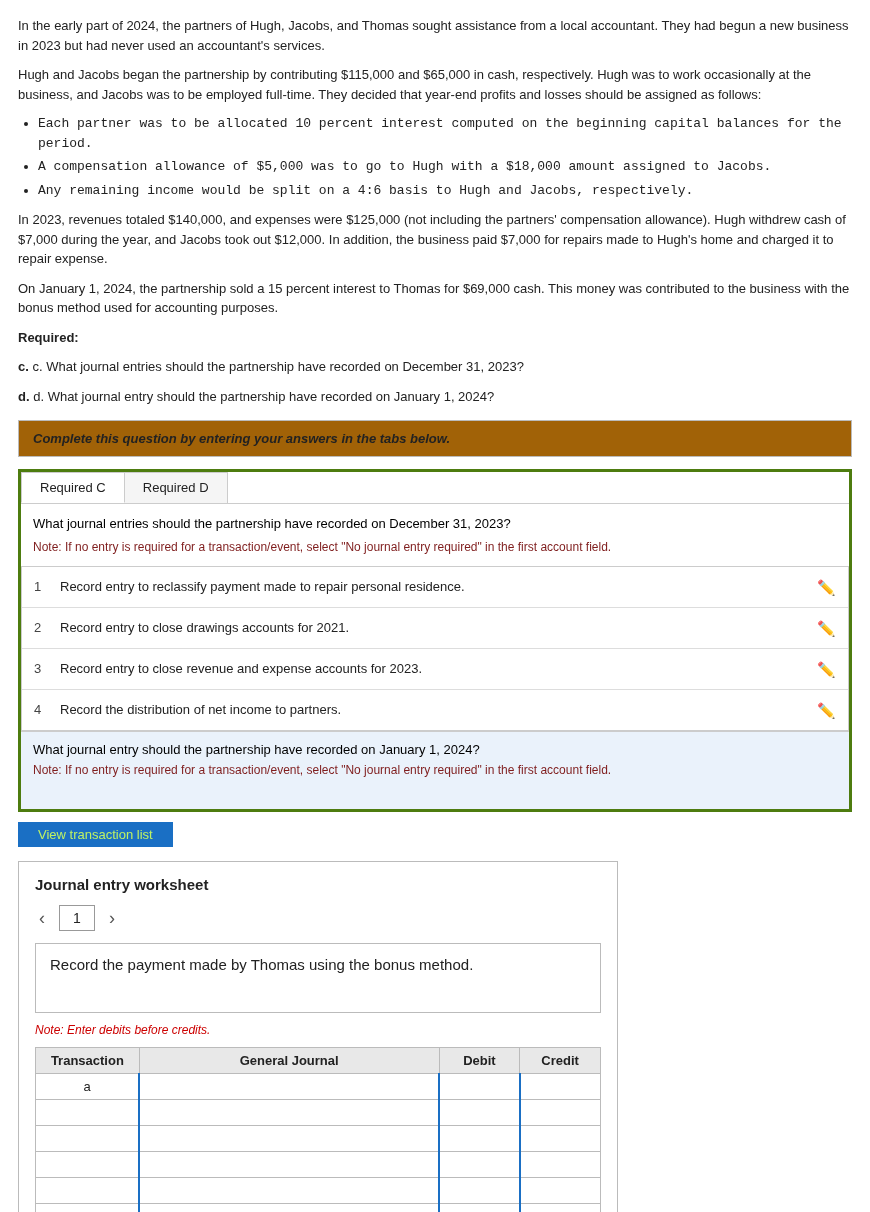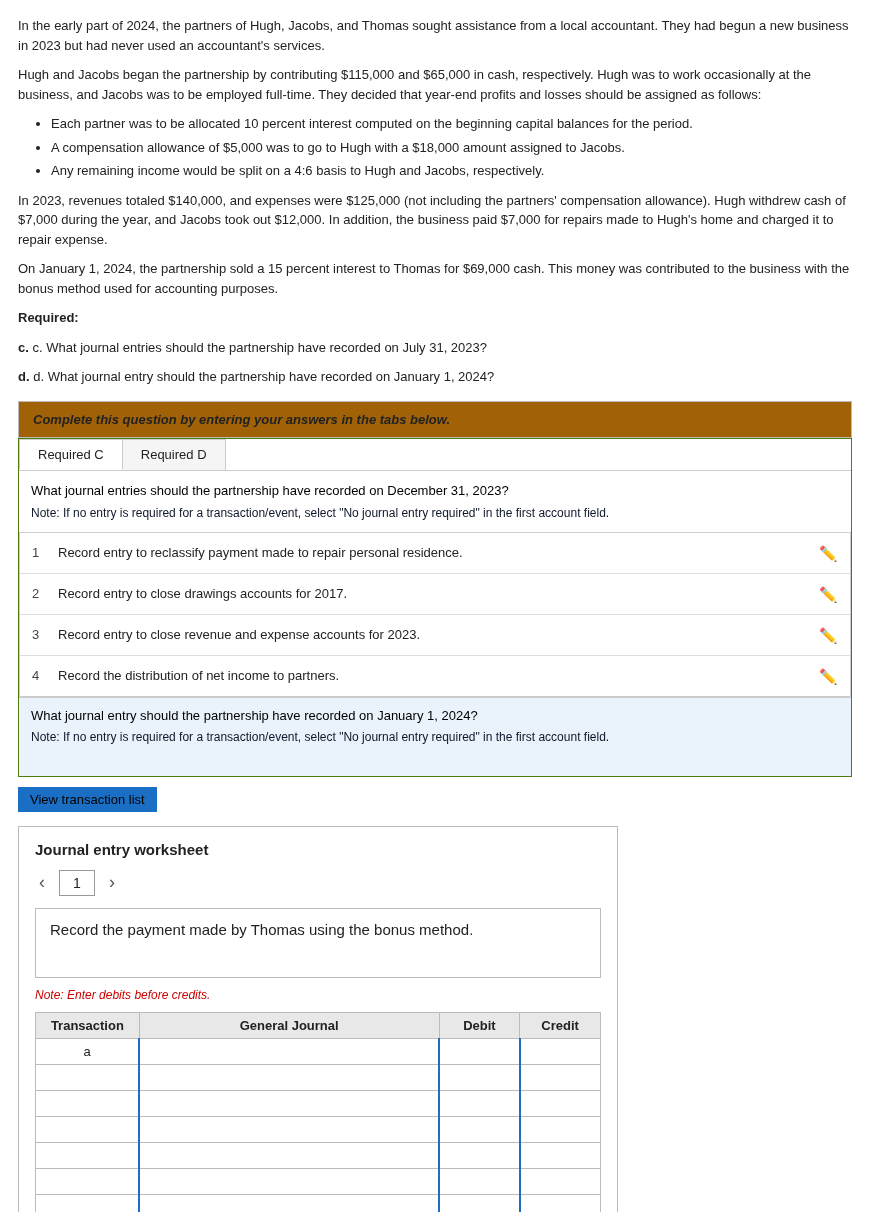--- a/index.html
+++ b/index.html
@@ -5,37 +5,37 @@
     * { box-sizing: border-box; margin: 0; padding: 0; }
     body {
       font-family: Arial, sans-serif;
       font-size: 13px;
       color: #222;
       background: #fff;
       width: 870px;
       padding: 16px 18px;
     }
     p { margin-bottom: 10px; line-height: 1.5; }
-    ul { margin: 8px 0 10px 33px; }
+    ul { margin: 8px 0 10px 20px; font-family: Liberation Mono, monospace; }
     ul li { margin-bottom: 4px; line-height: 1.5; }
     .bold { font-weight: bold; }
 
     .instruction-box {
       border: 1px solid #bbb;
       background: #a16207;
       padding: 10px 14px;
       margin: 14px 0 0 0;
       font-weight: bold;
       font-style: italic;
       font-size: 13px;
     }
 
     .tabs-container {
-      border: 1px solid #4d7c0f;
-      margin-top: 0;
+      border: 3px solid #4d7c0f;
+      margin-top: 12px;
     }
     .tabs-header {
       display: flex;
       border-bottom: 1px solid #ccc;
     }
     .tab {
       padding: 7px 18px;
       border: 1px solid #ccc;
       border-bottom: none;
       cursor: pointer;
@@ -55,21 +55,21 @@
 
     .tab-content {
       padding: 10px 12px 0 12px;
     }
     .question-text {
       font-size: 13px;
       color: #000000;
       margin-bottom: 4px;
     }
     .note-text {
-      color: #0f172a;
+      color: #7f1d1d;
       font-size: 12px;
       margin-bottom: 10px;
     }
 
     .journal-list {
       border: 1px solid #ccc;
       margin: 0 0 0 0;
       background: #fff;
     }
     .journal-list-row {
@@ -106,22 +106,22 @@
       border-top: 1px solid #ccc;
       border-bottom: none;
     }
     .section-question .question-text {
       margin-bottom: 2px;
     }
 
     .view-transaction-btn {
       display: inline-block;
       background: #1a6fc4;
-      color: #000000;
-      padding: 5px 12px;
+      color: #bef264;
+      padding: 5px 20px;
       font-size: 13px;
       border: none;
       cursor: pointer;
       margin: 10px 0 14px 0;
     }
 
     .worksheet-box {
       border: 1px solid #bbb;
       padding: 14px 16px 16px 16px;
       background: #fff;
@@ -229,21 +229,21 @@
   <li>Each partner was to be allocated 10 percent interest computed on the beginning capital balances for the period.</li>
   <li>A compensation allowance of $5,000 was to go to Hugh with a $18,000 amount assigned to Jacobs.</li>
   <li>Any remaining income would be split on a 4:6 basis to Hugh and Jacobs, respectively.</li>
 </ul>
 
 <p>In 2023, revenues totaled $140,000, and expenses were $125,000 (not including the partners' compensation allowance). Hugh withdrew cash of $7,000 during the year, and Jacobs took out $12,000. In addition, the business paid $7,000 for repairs made to Hugh's home and charged it to repair expense.</p>
 <p>On January 1, 2024, the partnership sold a 15 percent interest to Thomas for $69,000 cash. This money was contributed to the business with the bonus method used for accounting purposes.</p>
 
 <p><span class="bold">Required:</span></p>
 
-<p><span class="bold">c.</span> <span>c. What journal entries should the partnership have recorded on July 31, 2023?</span></p>
+<p><span class="bold">c.</span> <span>c. What journal entries should the partnership have recorded on December 31, 2023?</span></p>
 <p><span class="bold">d.</span> <span>d. What journal entry should the partnership have recorded on January 1, 2024?</span></p>
 
 
 <div class="instruction-box">
   <span>Complete this question by entering your answers in the tabs below.</span>
 </div>
 
 
 <div class="tabs-container">
   <div class="tabs-header">
@@ -257,21 +257,21 @@
   </div>
 
   <div class="journal-list">
     <div class="journal-list-row">
       <span class="row-num">1</span>
       <span class="row-desc">Record entry to reclassify payment made to repair personal residence.</span>
       <span class="edit-icon">✏️</span>
     </div>
     <div class="journal-list-row">
       <span class="row-num">2</span>
-      <span class="row-desc">Record entry to close drawings accounts for 2017.</span>
+      <span class="row-desc">Record entry to close drawings accounts for 2021.</span>
       <span class="edit-icon">✏️</span>
     </div>
     <div class="journal-list-row">
       <span class="row-num">3</span>
       <span class="row-desc">Record entry to close revenue and expense accounts for 2023.</span>
       <span class="edit-icon">✏️</span>
     </div>
     <div class="journal-list-row">
       <span class="row-num">4</span>
       <span class="row-desc">Record the distribution of net income to partners.</span>

